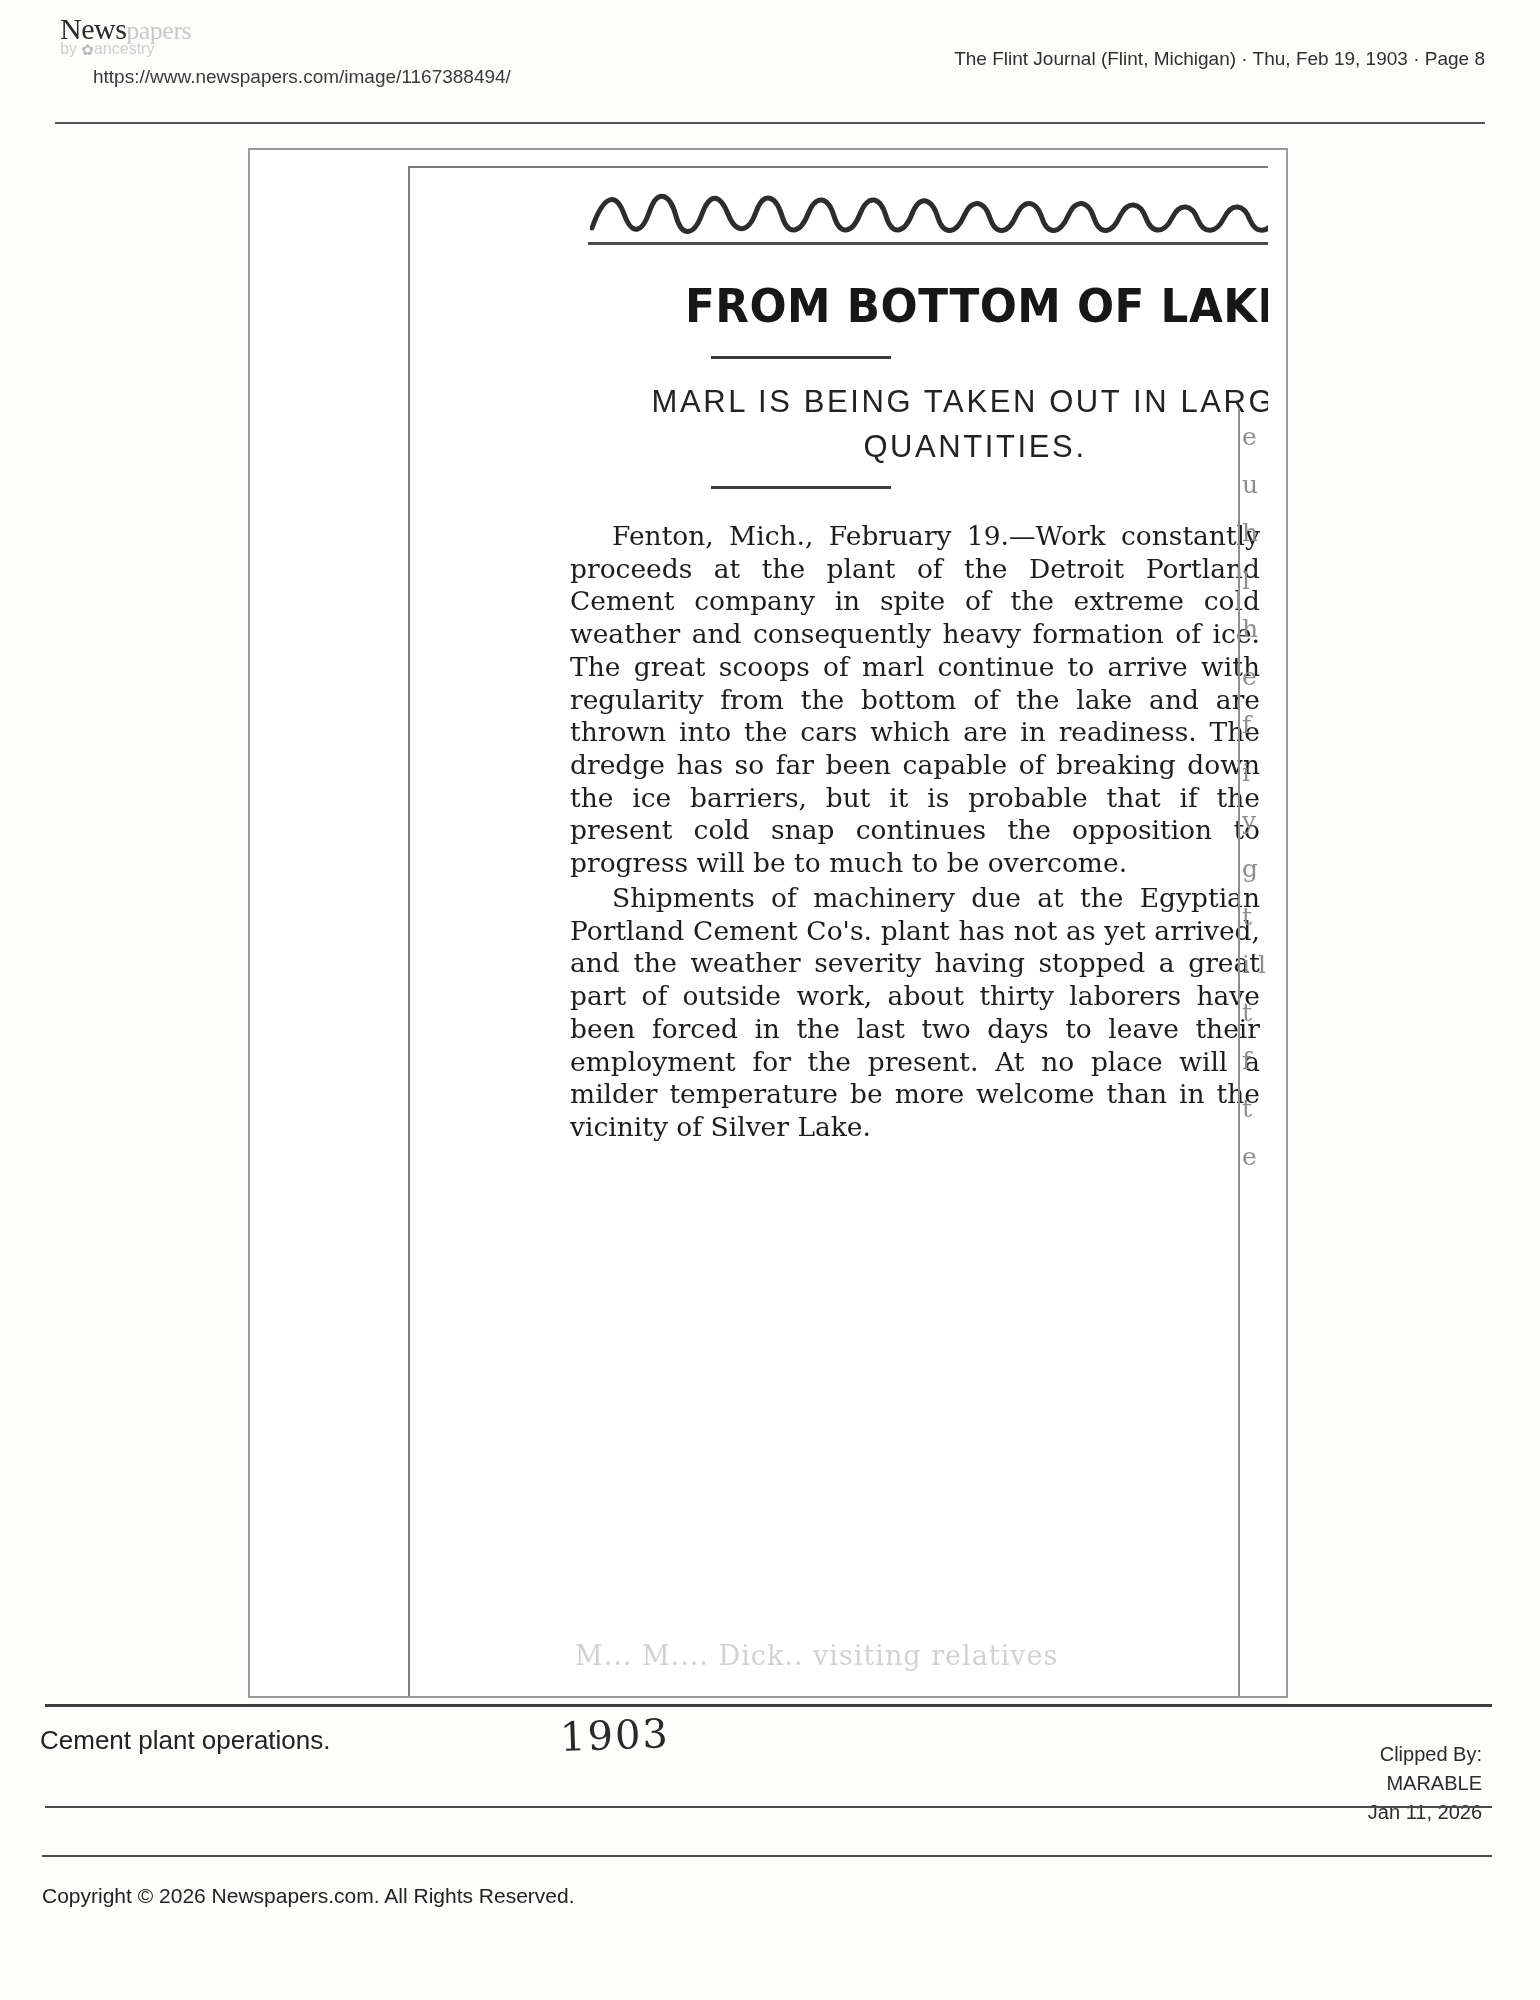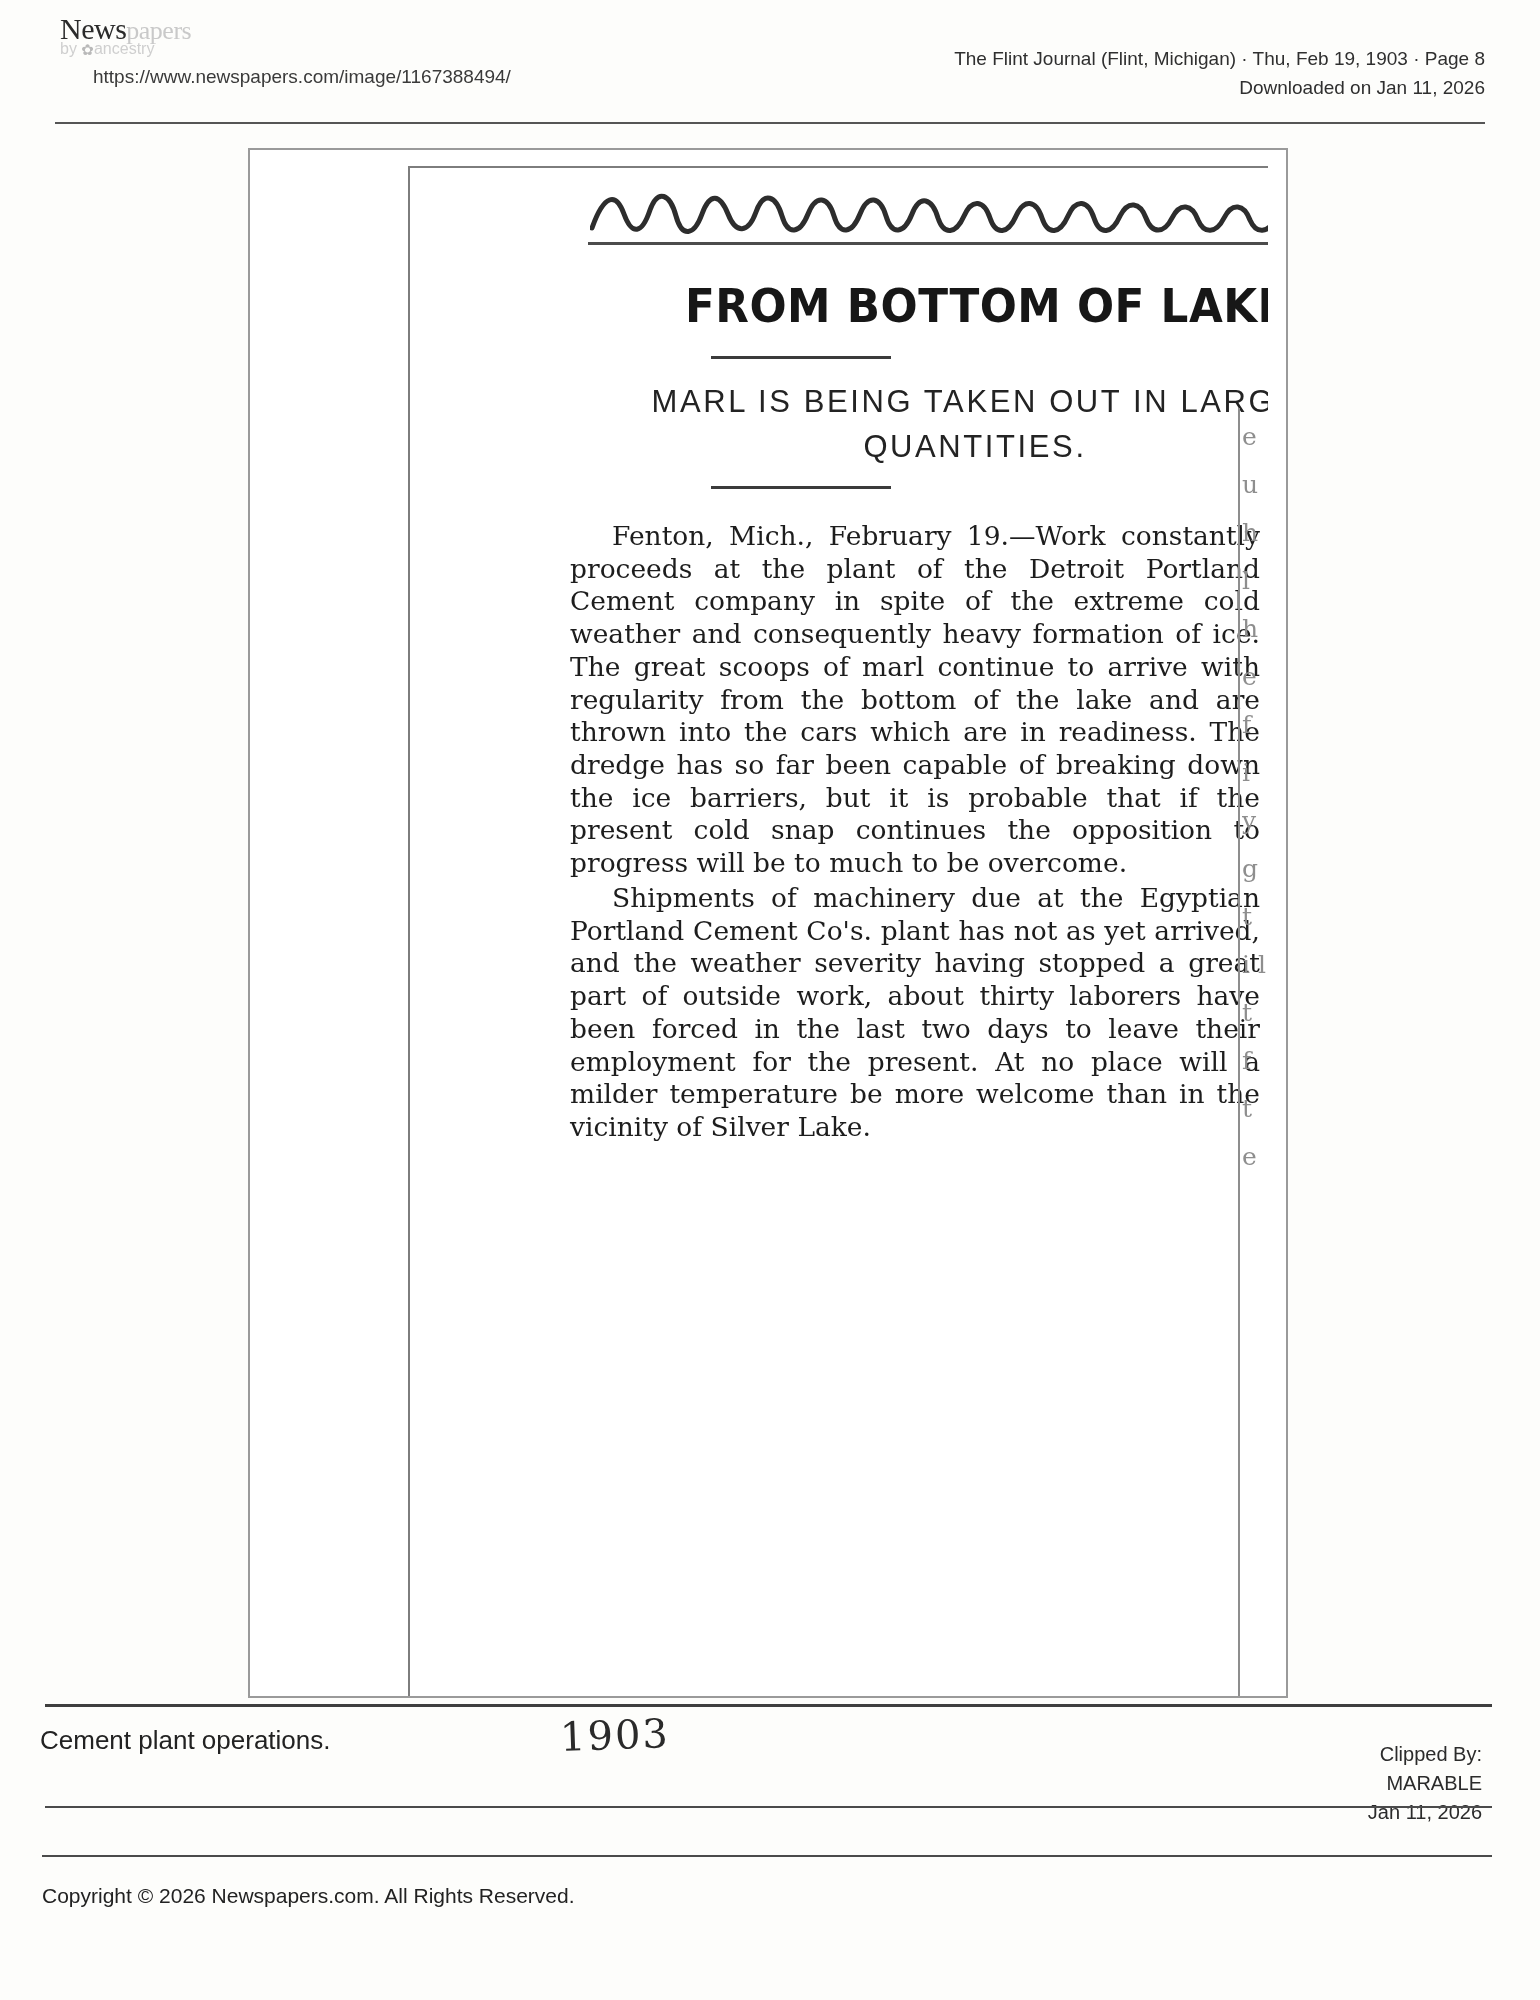--- a/index.html
+++ b/index.html
@@ -295,21 +295,20 @@
         <span>News</span><span class="brand-faint">papers</span>
       </div>
       <div class="brand-line2">
         <span>by</span>
         <span class="brand-leaf">✿</span><span>ancestry</span>
       </div>
       <div class="brand-url">https://www.newspapers.com/image/1167388494/</div>
     </div>
     <div class="source-block">
       <div>The Flint Journal (Flint, Michigan) · Thu, Feb 19, 1903 · Page 8</div>
-      <div>Downloaded on Jan 11, 2026</div>
     </div>
   </div>
 
   <div class="rule rule-top"></div>
 
   <div class="clip-area">
     <div class="clip-frame"></div>
     <div class="clip-inner">
 
       <svg class="squiggle" viewBox="0 0 860 60" preserveAspectRatio="none">
@@ -321,20 +320,21 @@
       <div class="headline">FROM BOTTOM OF LAKE.</div>
       <div class="subrule subrule-1"></div>
       <div class="subhead">MARL IS BEING TAKEN OUT IN LARGE QUANTITIES.</div>
       <div class="subrule subrule-2"></div>
 
       <div class="body-col">
         <p>Fenton, Mich., February 19.—Work constantly proceeds at the plant of the Detroit Portland Cement company in spite of the extreme cold weather and consequently heavy formation of ice. The great scoops of marl continue to arrive with regularity from the bottom of the lake and are thrown into the cars which are in readiness. The dredge has so far been capable of breaking down the ice barriers, but it is probable that if the present cold snap continues the opposition to progress will be to much to be overcome.</p>
         <p>Shipments of machinery due at the Egyptian Portland Cement Co's. plant has not as yet arrived, and the weather severity having stopped a great part of outside work, about thirty laborers have been forced in the last two days to leave their employment for the present. At no place will a milder temperature be more welcome than in the vicinity of Silver Lake.</p>
       </div>
 
+      <div class="faded-line">M... M....  Dick.. visiting relatives</div>
 
       <div class="col-rule-right"></div>
       <div class="bleed">e u h l h e f i y g t i l t f t e</div>
     </div>
   </div>
 
   <div class="rule rule-mid"></div>
 
   <div class="caption">Cement plant operations.</div>
   <div class="handwritten">1903</div>

